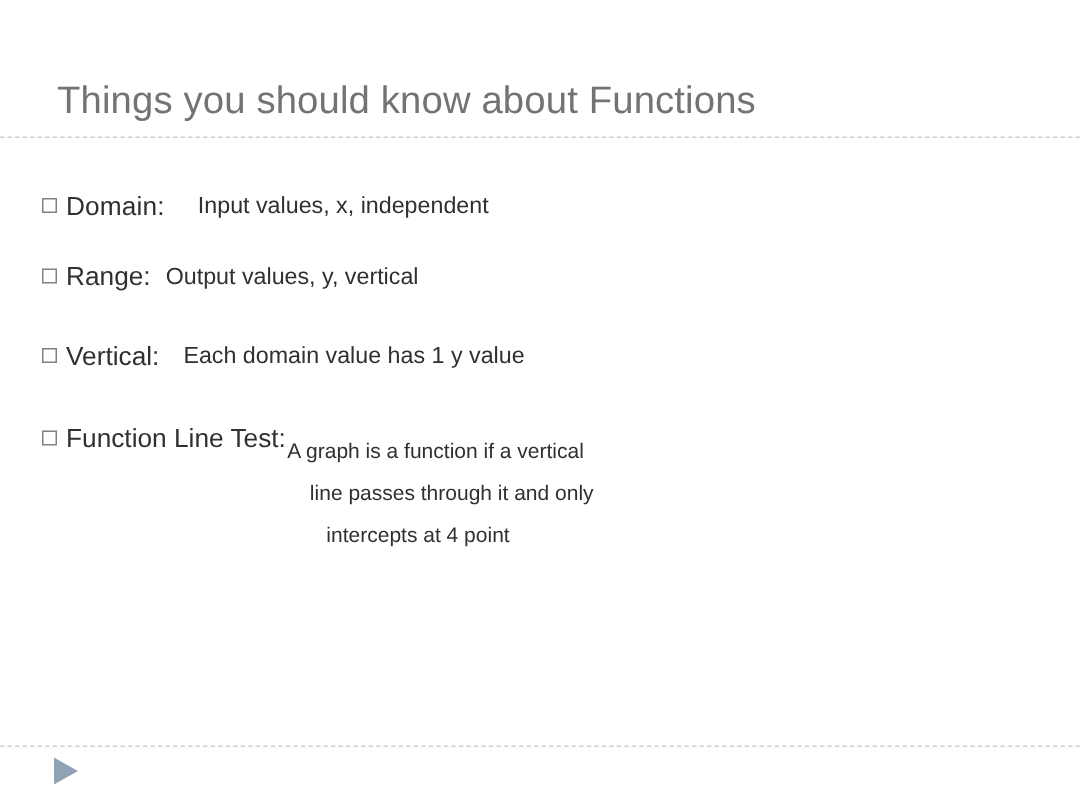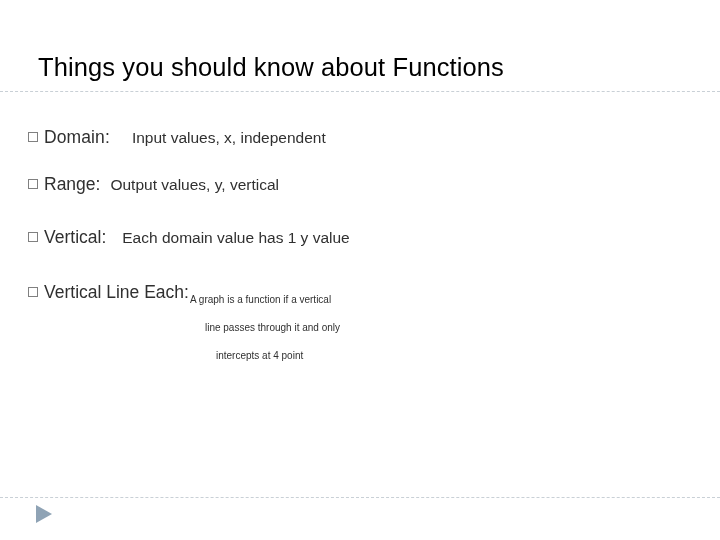--- a/index.html
+++ b/index.html
@@ -18,21 +18,21 @@
     position: relative;
     width: 720px;
     height: 540px;
     box-sizing: border-box;
   }
   .slide-title {
     position: absolute;
     left: 38px;
     top: 53px;
     font-size: 25.5px;
-    color: #000000;
+    color: #737373;
     font-weight: normal;
     letter-spacing: 0.1px;
     white-space: nowrap;
   }
   .title-rule {
     position: absolute;
     left: 0px;
     top: 91px;
     width: 720px;
     height: 0px;
@@ -80,21 +80,21 @@
   .r3 { margin-top: 32px; }
   .r3 .detail { margin-left: 16px; }
   .r4 { margin-top: 34px; }
   .r4-wrap {
     position: relative;
     white-space: nowrap;
   }
   .r4 .detail-multi {
     display: inline-block;
     vertical-align: top;
-    font-size: 10px;
+    font-size: 14px;
     color: #303030;
     line-height: 28px;
     white-space: normal;
     width: 350px;
     position: relative;
     top: 4px;
     text-align: left;
     margin-left: 1px;
   }
   .r4 .detail-multi .l2,
@@ -148,21 +148,21 @@
     </div>
 
     <div class="bullet-row r3">
       <span class="bullet-line">
         <span class="sq"></span><span class="lead">Vertical:</span><span class="detail">Each domain value has 1 y value</span>
       </span>
     </div>
 
     <div class="bullet-row r4">
       <span class="r4-wrap">
-        <span class="sq"></span><span class="lead">Vertical Line Each:</span><span class="detail-multi"><span class="l1">A graph is a function if a vertical</span><span class="l2">line passes through it and only</span><span class="l3">intercepts at 4 point</span></span>
+        <span class="sq"></span><span class="lead">Function Line Test:</span><span class="detail-multi"><span class="l1">A graph is a function if a vertical</span><span class="l2">line passes through it and only</span><span class="l3">intercepts at 4 point</span></span>
       </span>
     </div>
 
   </div>
 
   <div class="footer-rule"></div>
   <div class="nav-arrow"></div>
 
 </div>
 

